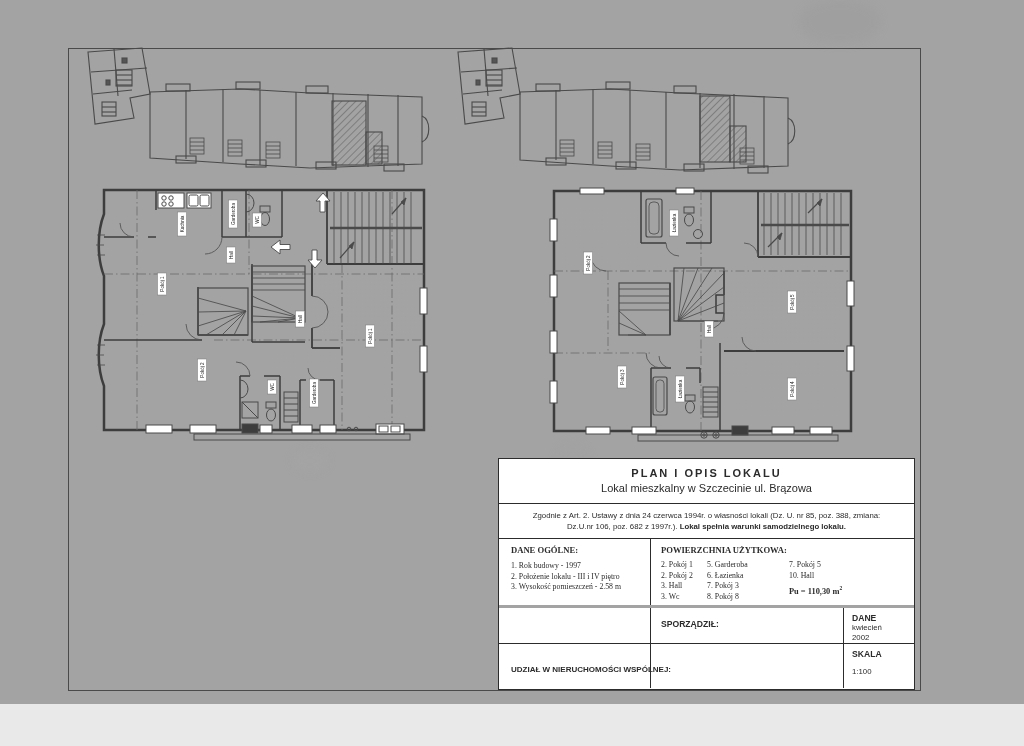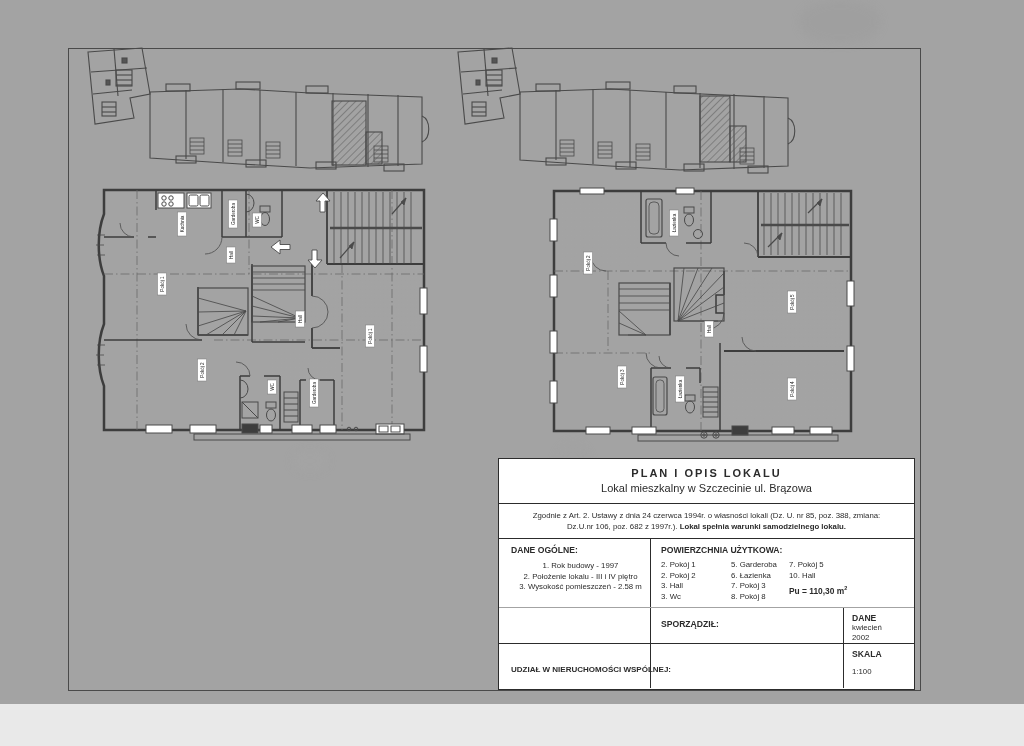--- a/index.html
+++ b/index.html
@@ -9,30 +9,30 @@
   .plan{position:absolute;}
   svg text{font-family:"Liberation Sans", sans-serif;}
 
   
   .tblock{position:absolute;left:498px;top:458px;width:415px;height:230px;border:1.5px solid #2c2c2c;background:#fff;}
   .tb-row{position:absolute;left:0;width:100%;box-sizing:border-box;}
   .tb-title{top:0;height:45px;border-bottom:1px solid #2c2c2c;text-align:center;padding-top:8px;}
   .tb-title .t1{font-size:11px;font-weight:bold;letter-spacing:2px;}
   .tb-title .t2{font-size:11px;margin-top:3px;}
   .tb-legal{top:45px;height:35px;border-bottom:1px solid #2c2c2c;text-align:center;font-size:7.8px;line-height:10.5px;padding-top:7px;}
-  .tb-main{top:80px;height:69px;border-bottom:1px solid #a3a3a3;}
+  .tb-main{top:80px;height:69px;border-bottom:3px solid #a3a3a3;font-family:Liberation Serif, serif;}
   .tb-cell-dane{position:absolute;left:0;top:0;width:152px;height:100%;border-right:1px solid #2c2c2c;box-sizing:border-box;padding:6px 0 0 12px;}
   .tb-cell-pow{position:absolute;left:152px;top:0;width:263px;height:100%;box-sizing:border-box;padding:6px 0 0 10px;}
   .tb-h{font-size:8.6px;font-weight:bold;}
   .tb-li{font-size:7.8px;line-height:10.5px;}
-  .dane-items{margin-top:6px;text-align:center;}
+  .dane-items{margin-top:6px;}
   .pow-cols{margin-top:5px;position:relative;}
   .pow-col{position:absolute;top:0;}
   .pow-col.c1{left:0;width:58px;}
-  .pow-col.c2{left:70px;width:70px;}
+  .pow-col.c2{left:46px;width:70px;}
   .pow-col.c3{left:128px;width:120px;}
   .pu-line{font-size:8.4px;font-weight:bold;margin-top:4px;white-space:nowrap;}
   .pu-line sup{font-size:5.5px;}
   .tb-spz{top:149px;height:36px;border-bottom:1px solid #2c2c2c;}
   .spz-left{position:absolute;left:0;top:0;width:152px;height:100%;border-right:1px solid #2c2c2c;box-sizing:border-box;}
   .spz-mid{position:absolute;left:152px;top:0;width:193px;height:100%;border-right:1px solid #2c2c2c;box-sizing:border-box;padding:5px 0 0 10px;}
   .spz-right{position:absolute;left:345px;top:0;width:70px;height:100%;box-sizing:border-box;padding:5px 0 0 8px;}
   .tb-bot{top:185px;height:44px;}
   .bot-left{position:absolute;left:0;top:0;width:152px;height:100%;border-right:1px solid #2c2c2c;box-sizing:border-box;padding:14px 0 0 12px;}
   .bot-mid{position:absolute;left:152px;top:0;width:193px;height:100%;border-right:1px solid #2c2c2c;box-sizing:border-box;}

